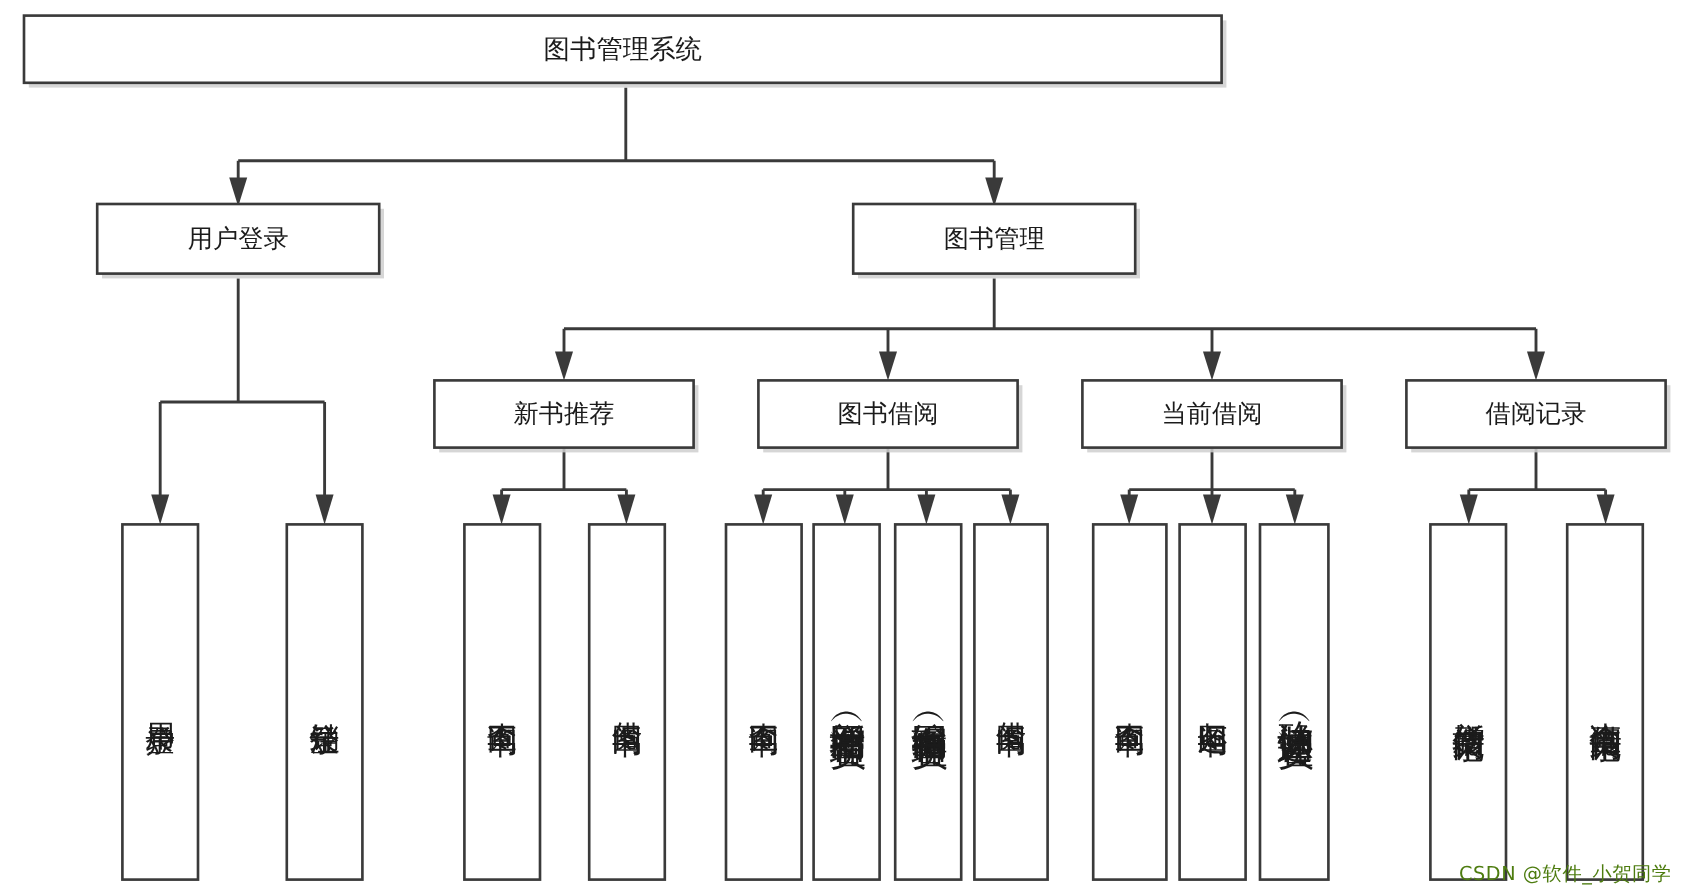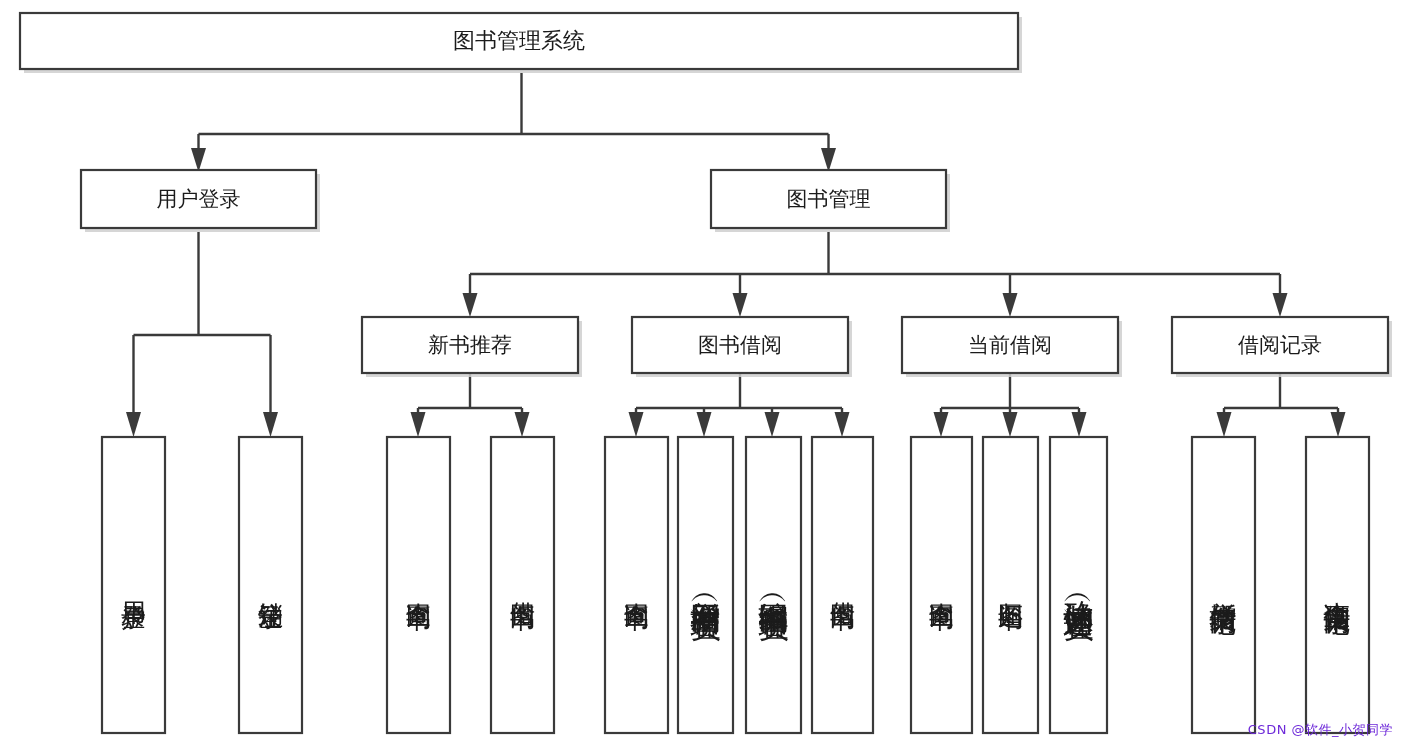--- a/index.html
+++ b/index.html
@@ -76,22 +76,22 @@
     color: #1b1b1b;
     line-height: 1;
     white-space: nowrap;
     letter-spacing: 0.06em;
   }
   .watermark {
     position: absolute;
     right: 12px;
     bottom: 8px;
     font-family: "DejaVu Sans", "Liberation Sans", sans-serif;
-    font-size: 13px;
-    color: #6d28d9;
+    font-size: 16px;
+    color: #4d7c0f;
     letter-spacing: 0.5px;
     white-space: nowrap;
   }
 </style>
 </head>
 <body>
 
 <div id="diagram-root">
 
   <svg id="flow-svg" viewBox="0 0 1405 747">

